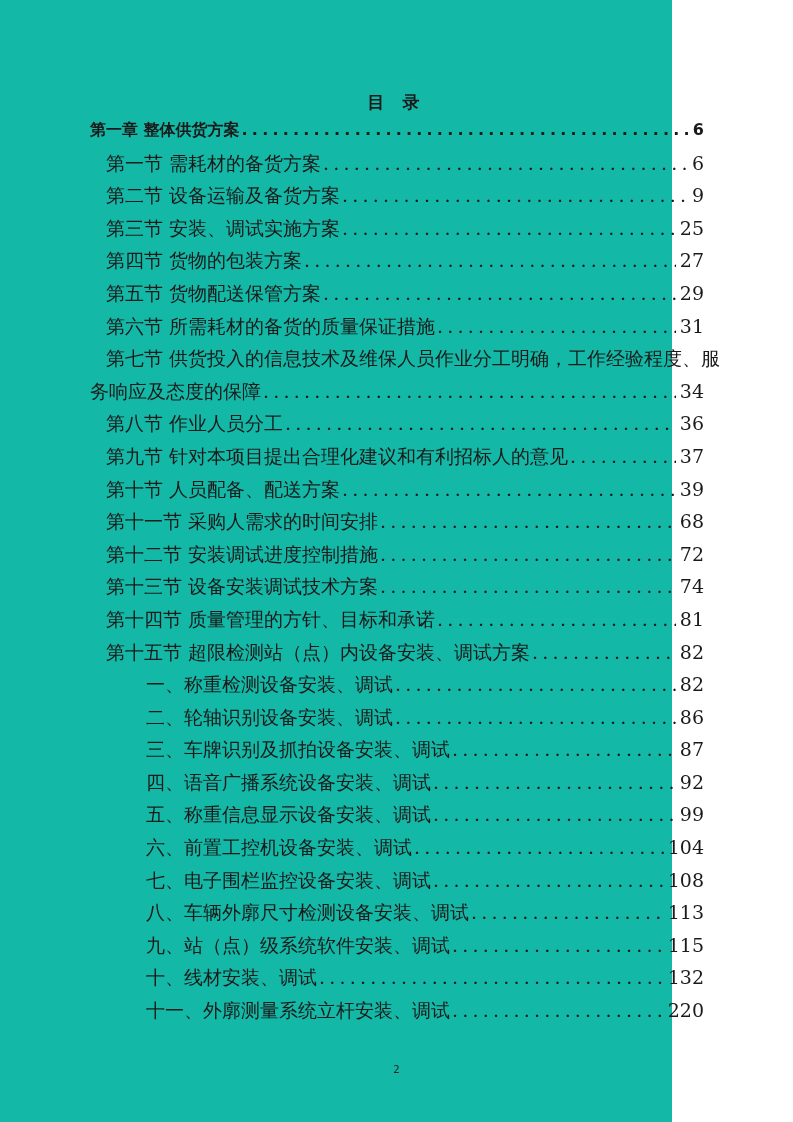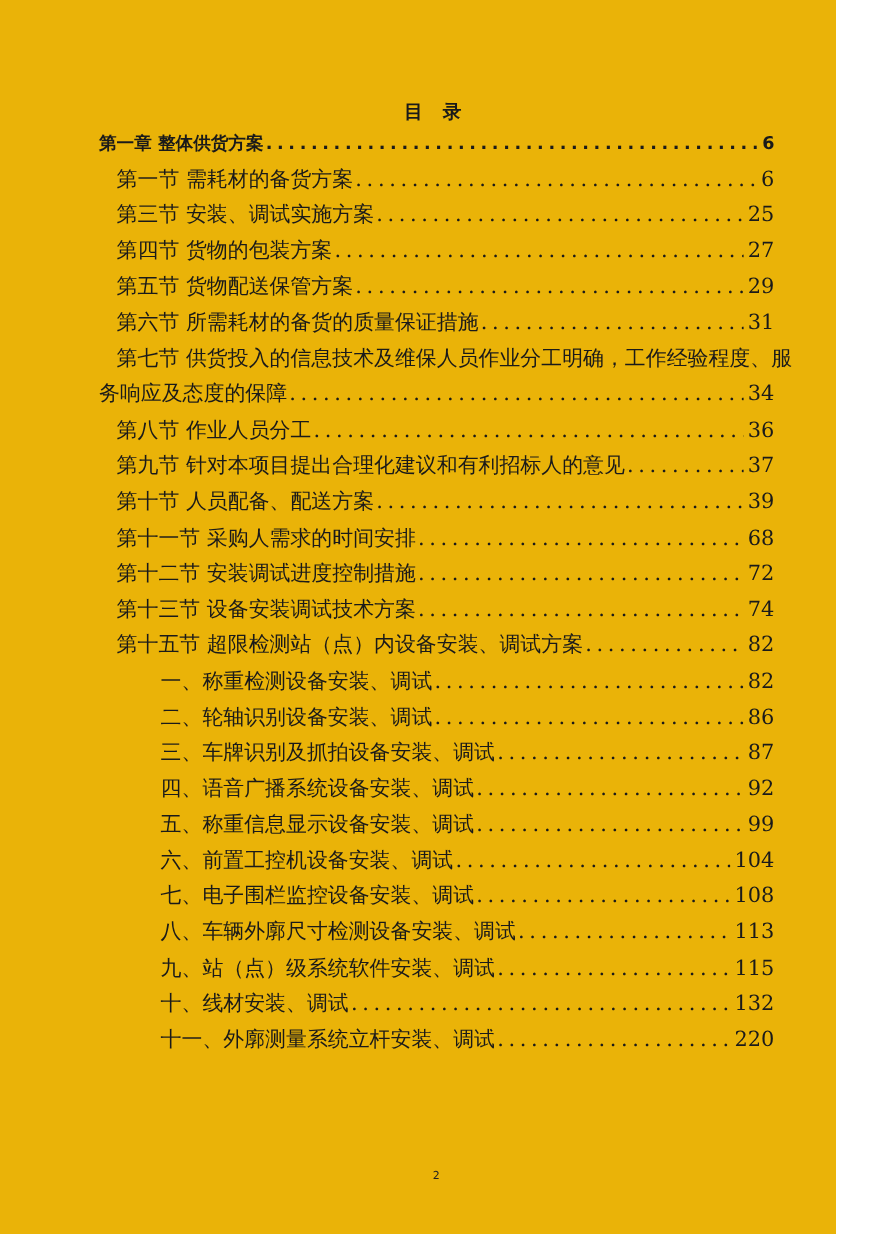--- a/index.html
+++ b/index.html
@@ -11,22 +11,22 @@
       width: 793px;
       height: 1122px;
       position: relative;
       overflow: hidden;
       font-family: "DejaVu Serif", "Liberation Serif", serif;
       color: #1a1a1a;
     }
     .page {
       position: absolute;
       left: 0; top: 0;
-      width: 760px; height: 1122px;
-      background: #eab308;
+      width: 672px; height: 1122px;
+      background: #14b8a6;
     }
     .toc-title {
       position: absolute;
       top: 90px;
       left: 0;
       width: 793px;
       text-align: center;
       font-family: "DejaVu Sans", "Liberation Sans", sans-serif;
       font-weight: bold;
       font-size: 17px;
@@ -95,20 +95,25 @@
       <span class="toc-label">第一章 整体供货方案</span>
       <span class="toc-leader"></span>
       <span class="toc-page">6</span>
     </div>
     <div class="toc-entry level-section">
       <span class="toc-label">第一节 需耗材的备货方案</span>
       <span class="toc-leader"></span>
       <span class="toc-page">6</span>
     </div>
     <div class="toc-entry level-section">
+      <span class="toc-label">第二节 设备运输及备货方案</span>
+      <span class="toc-leader"></span>
+      <span class="toc-page">9</span>
+    </div>
+    <div class="toc-entry level-section">
       <span class="toc-label">第三节 安装、调试实施方案</span>
       <span class="toc-leader"></span>
       <span class="toc-page">25</span>
     </div>
     <div class="toc-entry level-section">
       <span class="toc-label">第四节 货物的包装方案</span>
       <span class="toc-leader"></span>
       <span class="toc-page">27</span>
     </div>
     <div class="toc-entry level-section">
@@ -154,20 +159,25 @@
       <span class="toc-label">第十二节 安装调试进度控制措施</span>
       <span class="toc-leader"></span>
       <span class="toc-page">72</span>
     </div>
     <div class="toc-entry level-section">
       <span class="toc-label">第十三节 设备安装调试技术方案</span>
       <span class="toc-leader"></span>
       <span class="toc-page">74</span>
     </div>
     <div class="toc-entry level-section">
+      <span class="toc-label">第十四节 质量管理的方针、目标和承诺</span>
+      <span class="toc-leader"></span>
+      <span class="toc-page">81</span>
+    </div>
+    <div class="toc-entry level-section">
       <span class="toc-label">第十五节 超限检测站（点）内设备安装、调试方案</span>
       <span class="toc-leader"></span>
       <span class="toc-page">82</span>
     </div>
 
     <div class="toc-entry level-sub">
       <span class="toc-label">一、称重检测设备安装、调试</span>
       <span class="toc-leader"></span>
       <span class="toc-page">82</span>
     </div>

